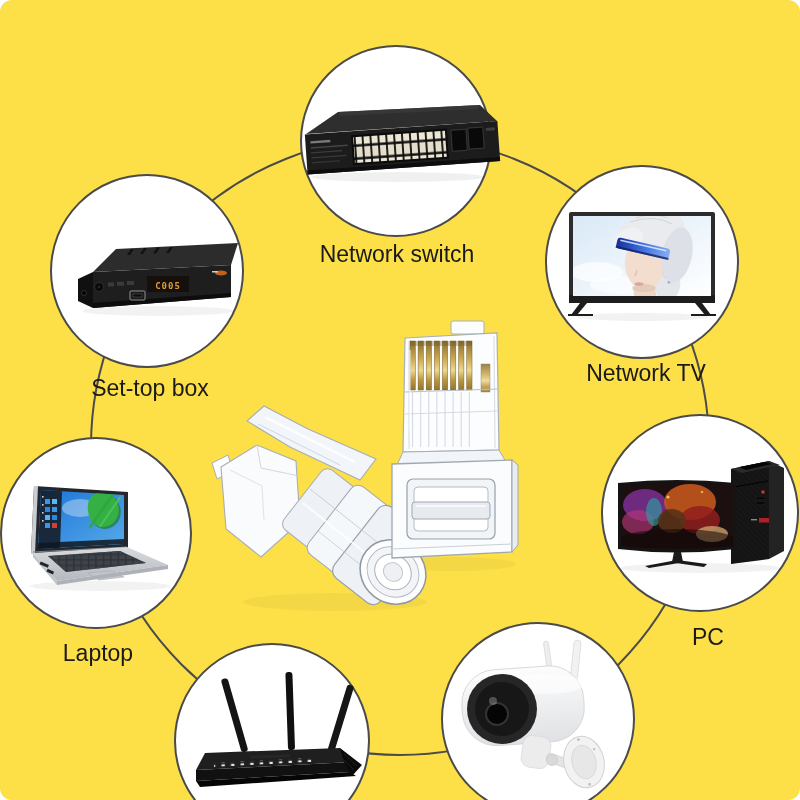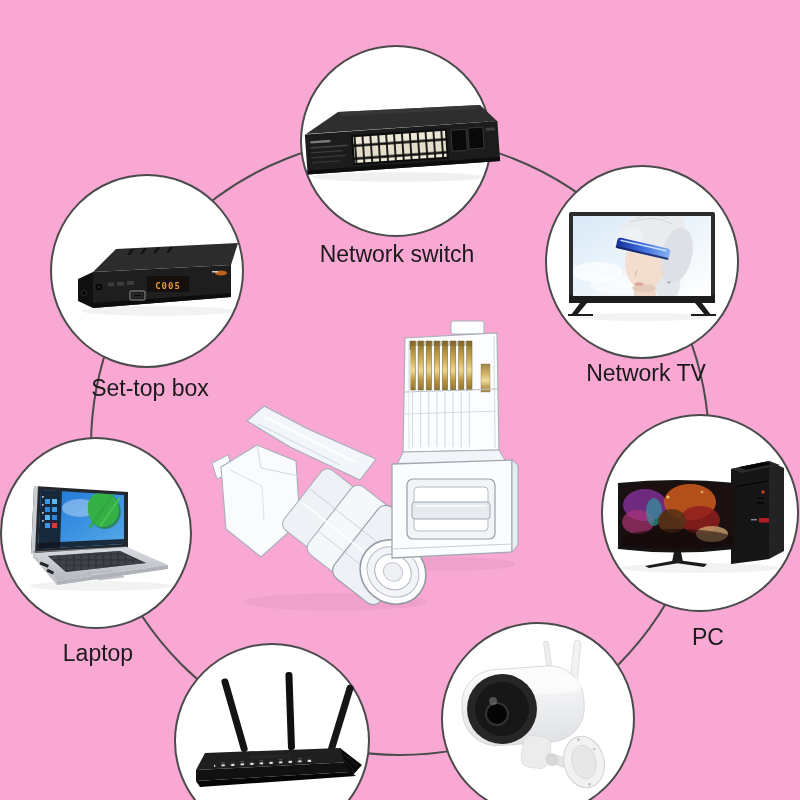--- a/index.html
+++ b/index.html
@@ -1,17 +1,17 @@
 <!DOCTYPE html>
 <html><head>
 <meta charset="utf-8">
 <style>
   html,body{margin:0;padding:0;background:#ffffff;}
-  .canvas{position:relative;width:800px;height:800px;background:#f9a8d4;overflow:hidden;
-          font-family:"Liberation Sans",sans-serif;}
+  .canvas{position:relative;width:800px;height:800px;background:#fde047;overflow:hidden;
+          font-family:"Liberation Sans",sans-serif;border-radius:12px;}
   svg{position:absolute;left:0;top:0;}
   .lbl{font-family:"Liberation Sans",sans-serif;font-size:23px;fill:#1a1a1a;text-anchor:middle;}
   .seg{font-family:"DejaVu Sans Mono",monospace;font-size:9px;fill:#e09a35;letter-spacing:1px;text-anchor:middle;font-weight:bold;}
 </style>
 </head>
 <body>
 
 <div class="canvas">
 <svg width="800" height="800" viewBox="0 0 800 800">
   <defs>

